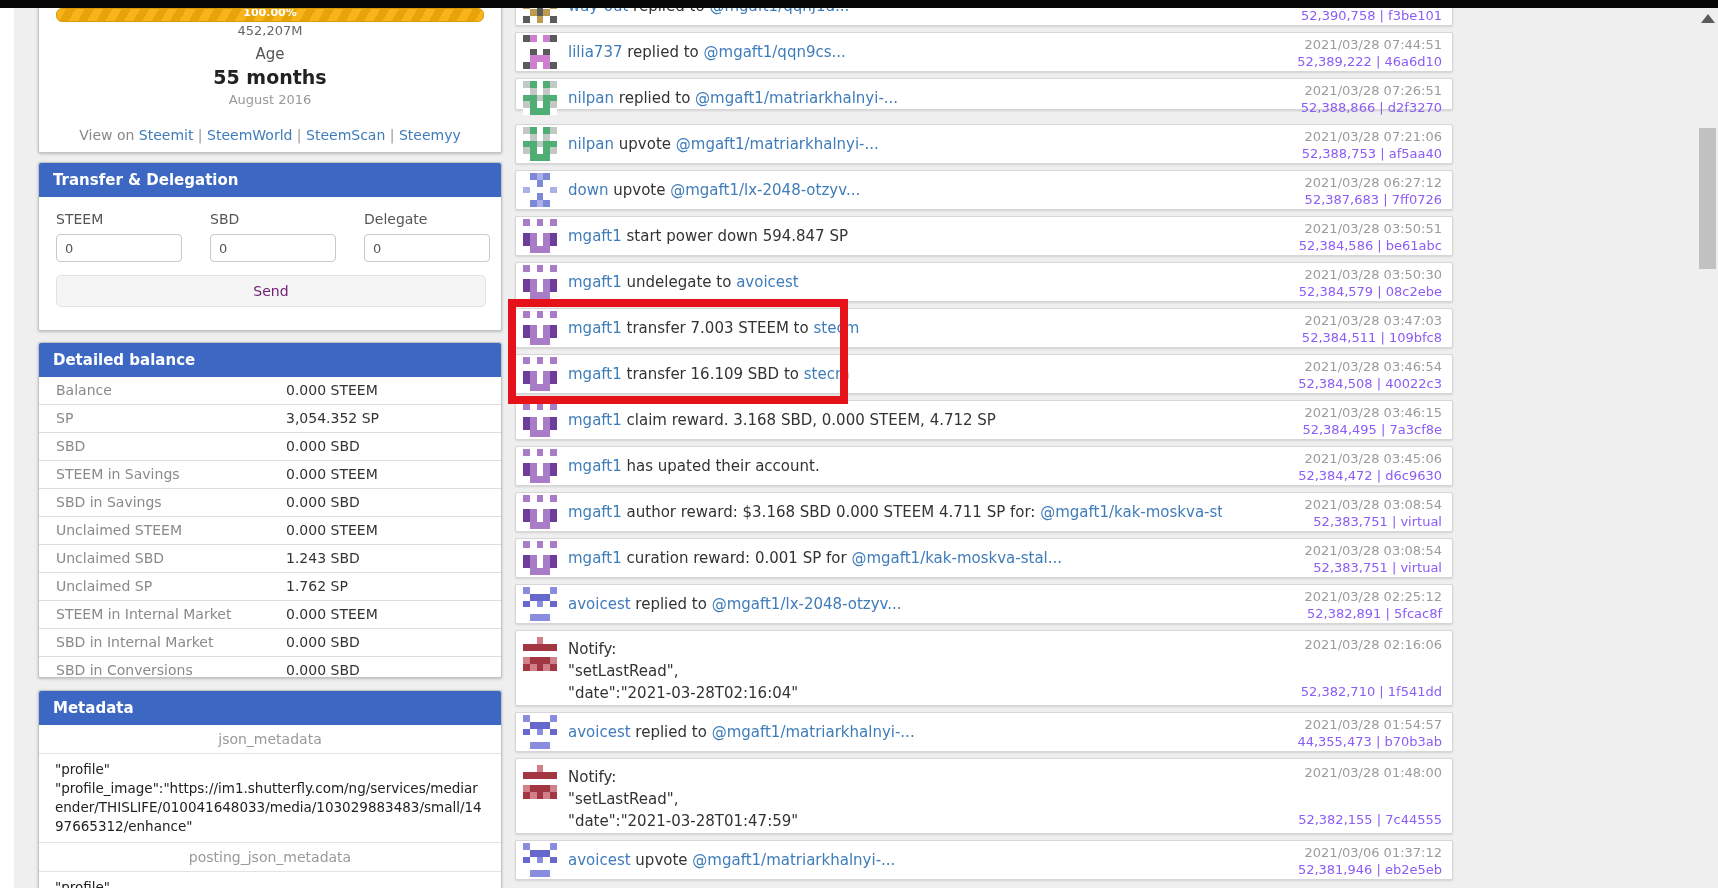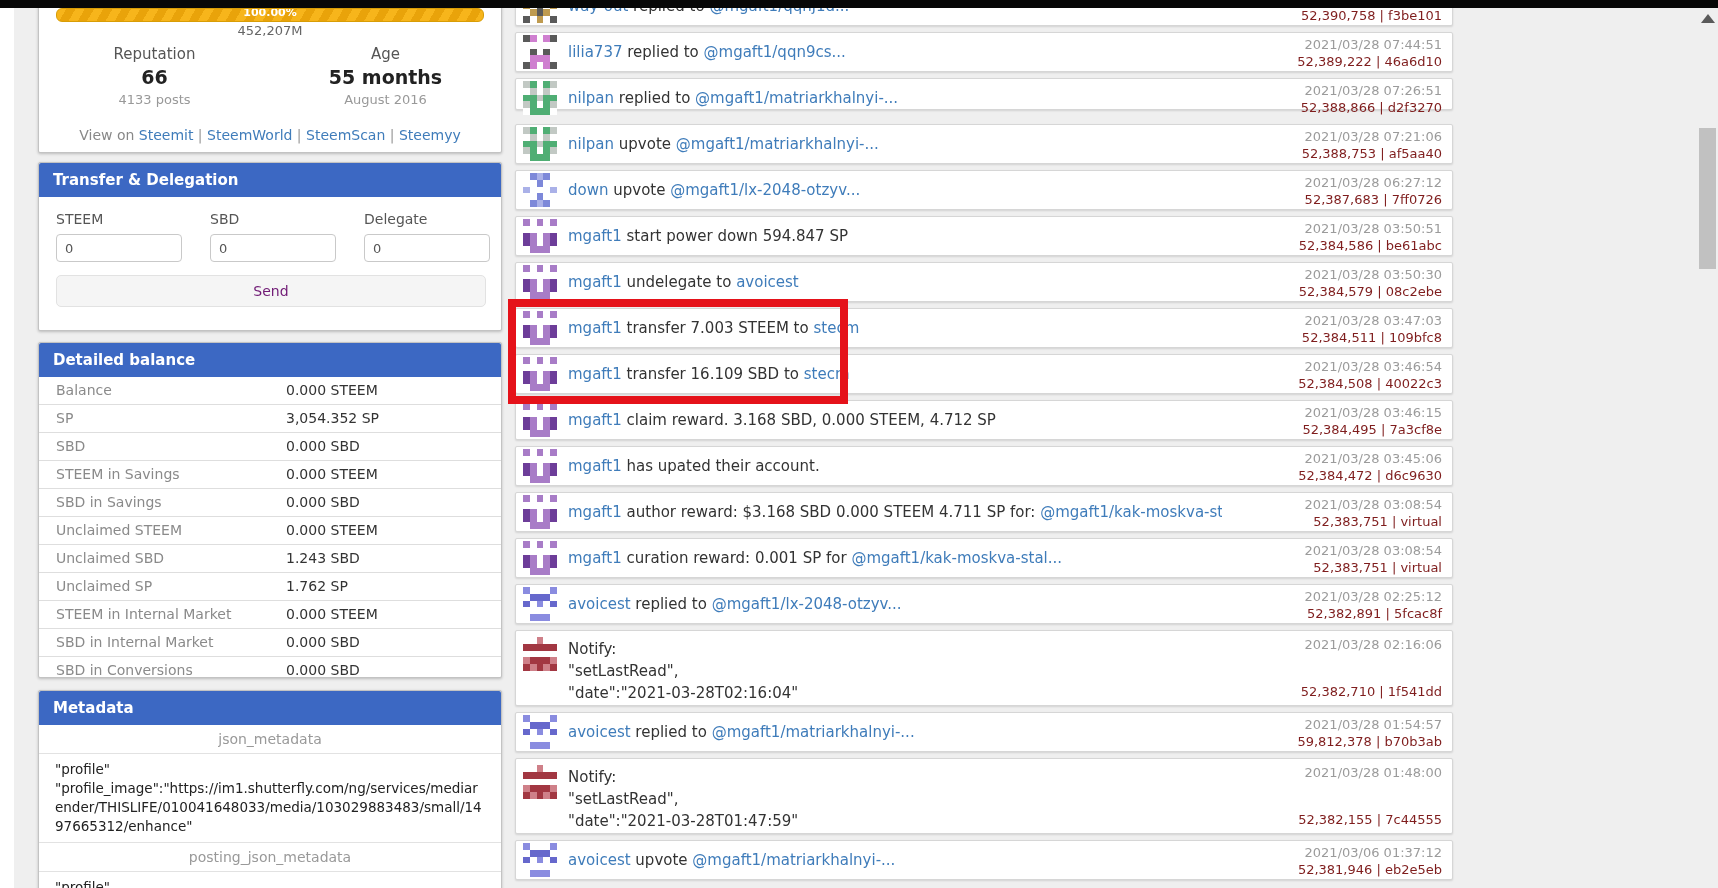--- a/index.html
+++ b/index.html
@@ -51,21 +51,21 @@
 
   
   #feed{position:absolute;left:0;top:0;width:1718px;height:888px;z-index:2;}
   .feed-row{position:absolute;left:515px;width:938px;background:#fff;border:1px solid #d6d6d6;
     box-shadow:0 1px 2px rgba(0,0,0,.12);border-radius:2px;box-sizing:border-box;}
   .avatar{position:absolute;left:7px;width:34px;height:34px;background:#fff;}
   .row-text{position:absolute;left:52px;right:230px;font-size:15px;color:#333;white-space:nowrap;overflow:hidden;}
   .row-text.center{top:0;line-height:38px;}
   .notify-lines{position:absolute;left:52px;top:7px;font-size:15px;color:#333;line-height:22px;}
   .row-time{position:absolute;right:10px;top:4px;font-size:13px;color:#9b9b9b;}
-  .row-block{position:absolute;right:10px;top:21px;font-size:13px;color:#7f1d1d;cursor:pointer;}
+  .row-block{position:absolute;right:10px;top:21px;font-size:13px;color:#8b5cf6;cursor:pointer;}
   .feed-row.tall .row-time{top:6px;margin-left:33px;}
   .feed-row.tall .row-block{top:auto;bottom:6px;}
 
   #highlight-box{position:absolute;left:508px;top:299px;width:340px;height:105px;
     border:8px solid #e5121a;box-sizing:border-box;z-index:30;pointer-events:none;}
 
   
   #scroll-up-arrow{position:absolute;left:1701px;top:14px;width:0;height:0;cursor:pointer;z-index:3;
     border-left:7px solid transparent;border-right:7px solid transparent;border-bottom:9px solid #5a5a5a;}
   #scroll-thumb{position:absolute;left:1699px;top:128px;width:17px;height:141px;background:#c1c1c1;z-index:3;cursor:pointer;}
@@ -75,25 +75,20 @@
 
 <div id="viewport">
   <div id="left-strip"></div>
 
   <div id="panel-profile" class="panel">
     <div class="vp-bar">
       <span class="vp-cut">100.00%</span>
     </div>
     <div class="vp-value">452,207M</div>
     <div class="stats">
-      <div class="stat">
-        <div class="stat-label">Reputation</div>
-        <div class="stat-value">66</div>
-        <div class="stat-sub">4133 posts</div>
-      </div>
       <div class="stat">
         <div class="stat-label">Age</div>
         <div class="stat-value">55 months</div>
         <div class="stat-sub">August 2016</div>
       </div>
     </div>
     <div class="view-on" id="view-on"><span>View on </span><a class="lnk">Steemit</a><span class="sep"> | </span><a class="lnk">SteemWorld</a><span class="sep"> | </span><a class="lnk">SteemScan</a><span class="sep"> | </span><a class="lnk">Steemyy</a></div>
   </div>
 
   <div id="panel-transfer" class="panel">
@@ -542,21 +537,21 @@
             <rect x="4" y="2" width="1" height="1" fill="#6668cc"></rect>
             <rect x="2" y="2" width="1" height="1" fill="#8a8ce0"></rect>
             <rect x="2" y="2" width="1" height="1" fill="#8a8ce0"></rect>
             <rect x="1" y="4" width="1" height="1" fill="#8a8ce0"></rect>
             <rect x="3" y="4" width="1" height="1" fill="#8a8ce0"></rect>
             <rect x="2" y="4" width="1" height="1" fill="#8a8ce0"></rect>
             <rect x="2" y="4" width="1" height="1" fill="#8a8ce0"></rect>
           </svg></div>
         <div class="row-text center"><a class="lnk">avoicest</a> replied to <a class="lnk">@mgaft1/matriarkhalnyi-...</a></div>
         <div class="row-time">2021/03/28 01:54:57</div>
-        <a class="row-block">59,812,378 | b70b3ab</a>
+        <a class="row-block">44,355,473 | b70b3ab</a>
       </div>
       <div class="feed-row tall" style="top: 758px; height: 76px;">
         <div class="avatar" style="top: 6px;"><svg viewBox="0 0 5 5" width="34" height="34" style="shape-rendering: crispedges;">
             <rect x="2" y="0" width="1" height="1" fill="#cf8089"></rect>
             <rect x="2" y="0" width="1" height="1" fill="#cf8089"></rect>
             <rect x="0" y="1" width="1" height="1" fill="#a23742"></rect>
             <rect x="4" y="1" width="1" height="1" fill="#a23742"></rect>
             <rect x="1" y="1" width="1" height="1" fill="#a23742"></rect>
             <rect x="3" y="1" width="1" height="1" fill="#a23742"></rect>
             <rect x="2" y="1" width="1" height="1" fill="#a23742"></rect>

